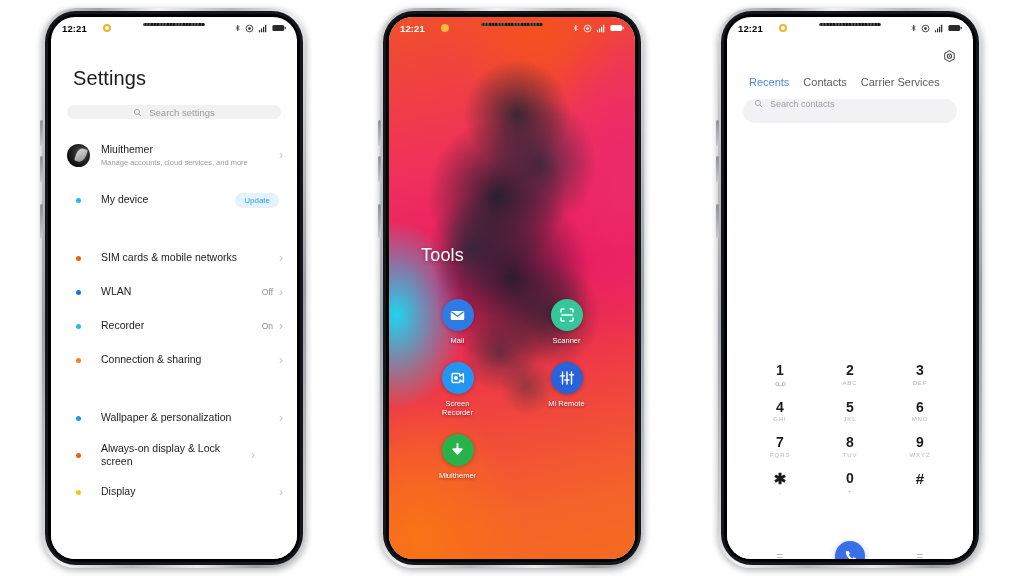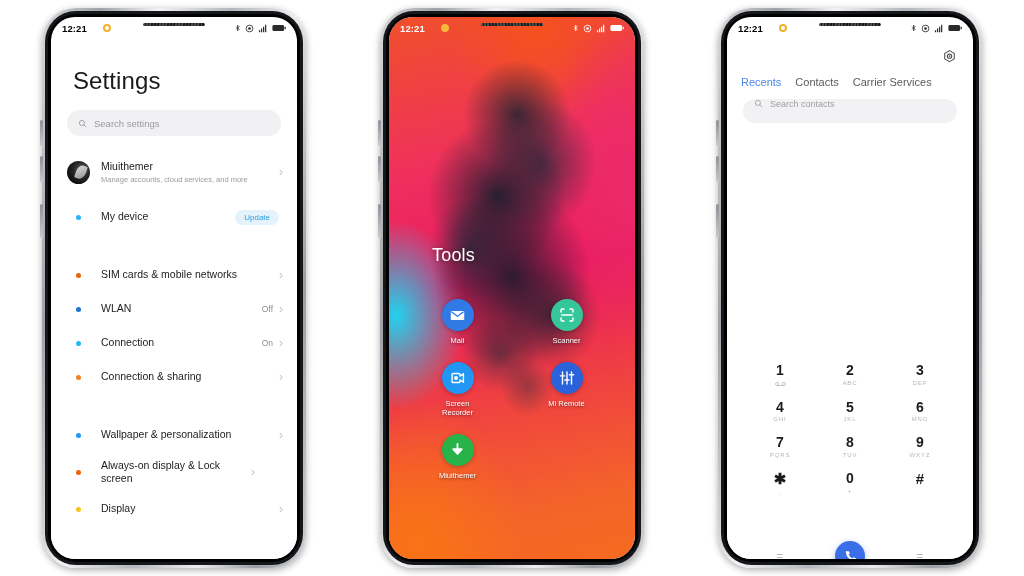--- a/index.html
+++ b/index.html
@@ -65,27 +65,28 @@
   .dot-orange {
     width: 8px; height: 8px; border-radius: 50%;
     border: 2px solid #f0b429; background: transparent;
   }
   .sb-right { display: flex; align-items: center; gap: 4px; }
   .sb-right svg { display: block; }
 
   
   .settings-body { background: #fff; height: 100%; padding: 0 0 0 0; }
   .settings-title {
-    font-size: 24px; font-weight: 400; color: #1a1a1a;
+    font-size: 20px; font-weight: 400; color: #1a1a1a;
     padding: 28px 0 0 22px; letter-spacing: .1px;
   }
   .search-pill {
-    margin: 15px 16px 0 16px; height: 26px; border-radius: 14px;
+    margin: 15px 16px 0 16px; height: 14px; border-radius: 14px;
     background: #f1f1f3; display: flex; align-items: center; gap: 7px;
     padding: 0 11px;
+    justify-content: center;
   }
   .search-pill .s-txt { font-size: 9.5px; color: #9a9a9e; }
 
   .sec { margin-top: 14px; }
   .srow {
     display: flex; align-items: center;
     padding: 0 14px 0 16px; min-height: 34px;
   }
   .srow.acct { min-height: 42px; padding-top: 2px; justify-content: center; }
   .avatar {
@@ -132,21 +133,21 @@
       radial-gradient(ellipse 40% 20% at 44% 33%, rgba(14,30,42,.88) 0%, rgba(14,30,42,0) 70%),
       radial-gradient(ellipse 44% 24% at 50% 48%, rgba(12,28,40,.86) 0%, rgba(12,28,40,0) 72%),
       radial-gradient(ellipse 30% 16% at 62% 27%, rgba(20,40,54,.70) 0%, rgba(20,40,54,0) 74%),
       radial-gradient(ellipse 22% 13% at 33% 43%, rgba(24,48,64,.66) 0%, rgba(24,48,64,0) 76%),
       radial-gradient(ellipse 26% 13% at 66% 55%, rgba(16,34,48,.62) 0%, rgba(16,34,48,0) 76%),
       radial-gradient(ellipse 20% 9% at 45% 62%, rgba(20,42,56,.52) 0%, rgba(20,42,56,0) 78%),
       radial-gradient(ellipse 14% 7% at 56% 68%, rgba(22,44,58,.40) 0%, rgba(22,44,58,0) 78%);
     filter: blur(.4px);
   }
   .folder-title {
-    position: absolute; left: 43px; top: 228px;
+    position: absolute; left: 32px; top: 228px;
     font-size: 18px; color: #fff; letter-spacing: .2px;
     text-shadow: 0 1px 4px rgba(0,0,0,.35);
   }
   .apps {
     position: absolute; left: 14px; right: 14px; top: 282px;
     display: grid; grid-template-columns: repeat(2,1fr); row-gap: 16px;
   }
   .app { display: flex; flex-direction: column; align-items: center; }
   .app-ico {
     width: 32px; height: 32px; border-radius: 50%;
@@ -156,21 +157,21 @@
   .app-name {
     margin-top: 5px; font-size: 7.5px; color: #fff; text-align: center;
     line-height: 1.28; text-shadow: 0 1px 3px rgba(0,0,0,.55);
     max-width: 54px;
   }
 
   
   .dial-body { background:#fff; height:100%; position: relative; }
   .gear-wrap { display:flex; justify-content:flex-end; padding: 10px 16px 0 0; }
   .tabs {
-    display: flex; gap: 14px; padding: 8px 0 0 14px;
+    display: flex; gap: 14px; padding: 8px 0 0 22px;
     font-size: 11px; align-items: baseline;
   }
   .tab { color: #5b5b60; }
   .tab.active { color: #4b86e8; }
   .dial-search {
     margin: 11px 16px 0 16px; height: 24px; border-radius: 13px;
     background: #f2f2f4; display: flex; align-items: flex-start; gap: 7px; padding: 0 11px;
   }
   .dial-search .s-txt { font-size: 9px; color: #a0a0a5; }
   .empty {
@@ -292,21 +293,21 @@
                 <div class="srow-label">WLAN</div>
               </div>
             <span class="srow-value">Off</span>
             <span class="chev">›</span>
           </div>
           <div class="srow">
             <span class="gap-ico">
                 <span class="bullet" style="background:#29b6f6"></span>
               </span>
             <div class="srow-textwrap indent">
-                <div class="srow-label">Connection</div>
+                <div class="srow-label">Recorder</div>
               </div>
             <span class="srow-value">On</span>
             <span class="chev">›</span>
           </div>
           <div class="srow">
             <span class="gap-ico">
                 <span class="bullet" style="background:#ef8023"></span>
               </span>
             <div class="srow-textwrap indent">
                 <div class="srow-label">Connection &amp; sharing</div>

